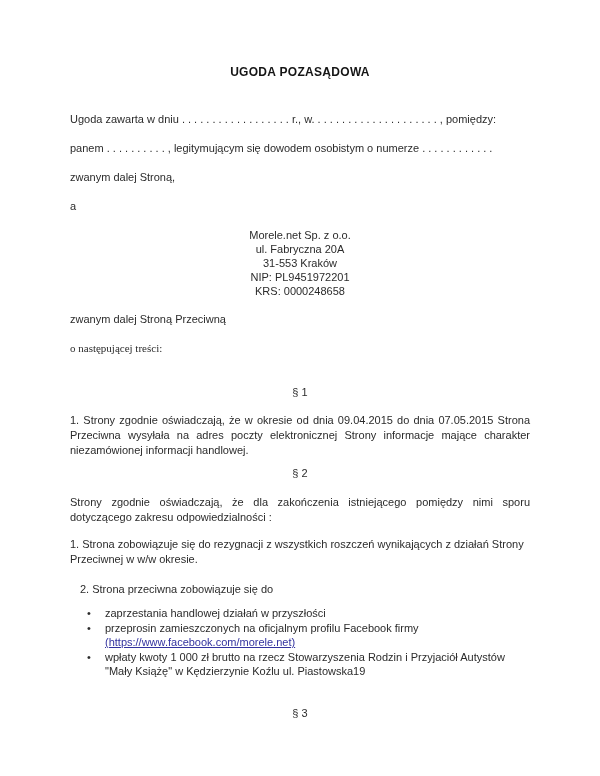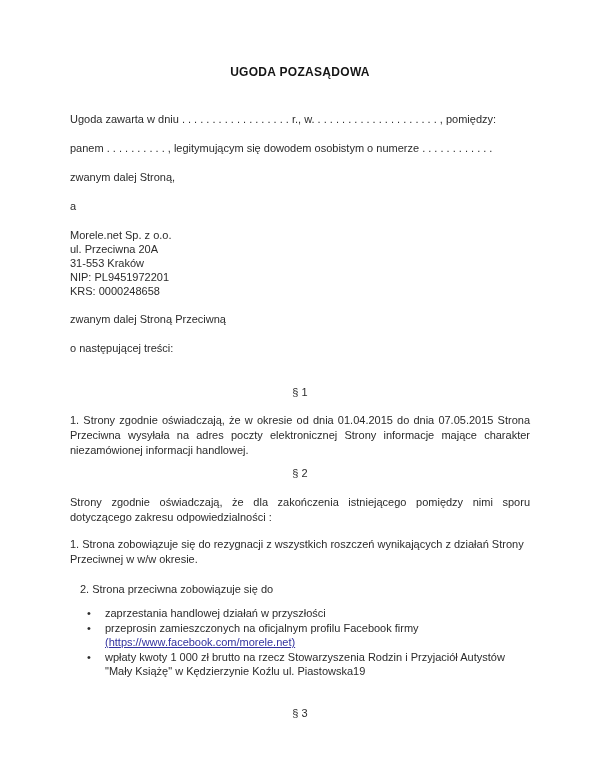--- a/index.html
+++ b/index.html
@@ -29,23 +29,23 @@
   }
   .doc-title{
     margin:65px 0 33px 0;
     text-align:center;
     font-size:12px;
     font-weight:bold;
     letter-spacing:0.3px;
     color:#151515;
   }
   p{margin:0 0 15px 0;}
-  .company{margin:0 0 14px 0;}
+  .company{margin:0 0 14px 0;text-align:center;}
   .company div{line-height:14px;}
-  .preamble{margin-bottom:30px;}
+  .preamble{margin-bottom:30px;font-family:Liberation Serif, serif;}
   .section-heading{
     text-align:center;
     margin:0 0 14px 0;
     line-height:14px;
   }
   .para-justified{
     text-align:justify;
     line-height:15px;
     margin:0 0 8px 0;
   }
@@ -86,31 +86,31 @@
 
     <div class="doc-title">UGODA POZASĄDOWA</div>
 
     <p>Ugoda zawarta w dniu . . . . . . . . . . . . . . . . . . r., w. . . . . . . . . . . . . . . . . . . . . , pomiędzy:</p>
     <p>panem . . . . . . . . . . , legitymującym się dowodem osobistym o numerze . . . . . . . . . . . .</p>
     <p>zwanym dalej Stroną,</p>
     <p>a</p>
 
     <div class="company">
       <div>Morele.net Sp. z o.o.</div>
-      <div>ul. Przeciwna 20A</div>
+      <div>ul. Fabryczna 20A</div>
       <div>31-553 Kraków</div>
       <div>NIP: PL9451972201</div>
       <div>KRS: 0000248658</div>
     </div>
 
     <p>zwanym dalej Stroną Przeciwną</p>
     <p class="preamble">o następującej treści:</p>
 
     <div class="section-heading">§ 1</div>
-    <p class="para-justified">1. Strony zgodnie oświadczają, że w okresie od dnia 01.04.2015 do dnia 07.05.2015 Strona Przeciwna wysyłała na adres poczty elektronicznej Strony informacje mające charakter niezamówionej informacji handlowej.</p>
+    <p class="para-justified">1. Strony zgodnie oświadczają, że w okresie od dnia 09.04.2015 do dnia 07.05.2015 Strona Przeciwna wysyłała na adres poczty elektronicznej Strony informacje mające charakter niezamówionej informacji handlowej.</p>
 
     <div class="section-heading s2-heading">§ 2</div>
     <p class="s2-intro">Strony zgodnie oświadczają, że dla zakończenia istniejącego pomiędzy nimi sporu dotyczącego zakresu odpowiedzialności :</p>
     <p class="obligation1">1. Strona zobowiązuje się do rezygnacji z wszystkich roszczeń wynikających z działań Strony Przeciwnej w w/w okresie.</p>
     <p class="obligation2">2. Strona przeciwna zobowiązuje się do</p>
 
     <ul class="bullet-list">
       <li>
         <span class="bullet-marker">•</span>
         <span>zaprzestania handlowej działań w przyszłości</span>

